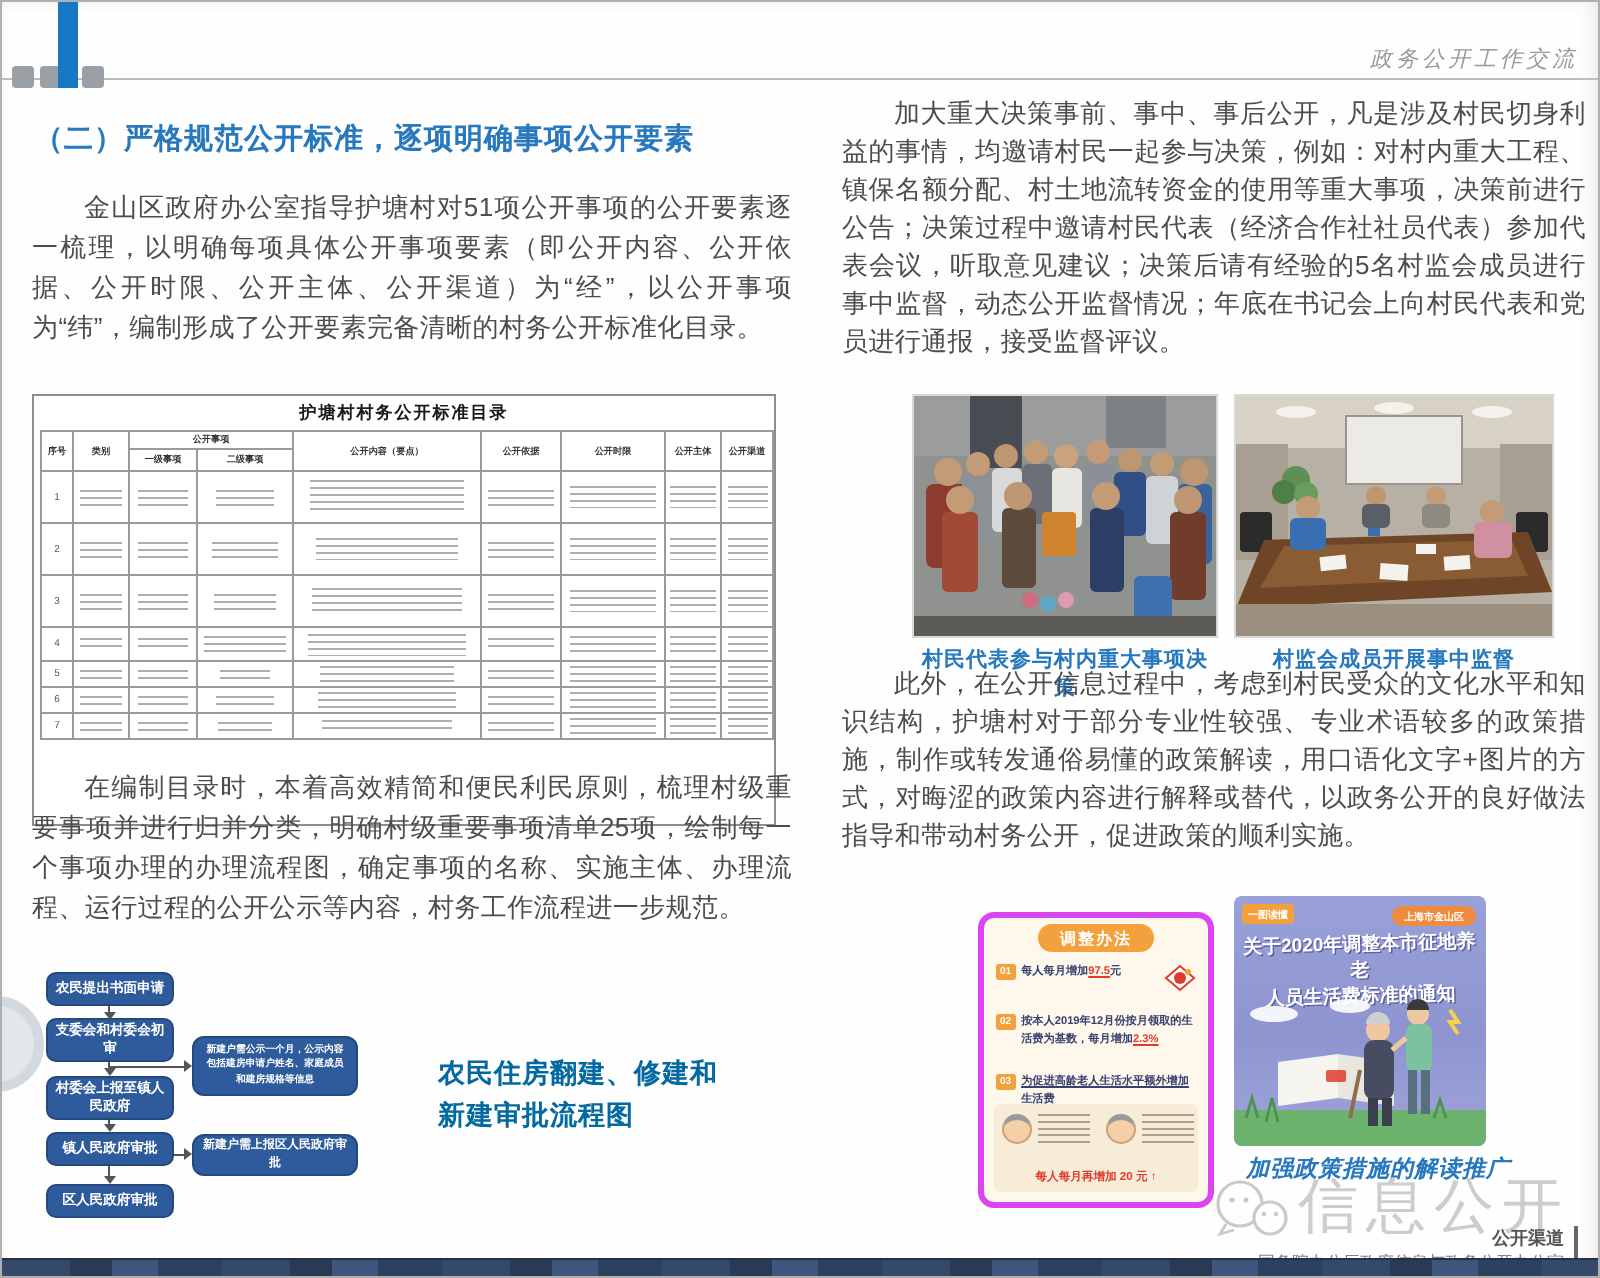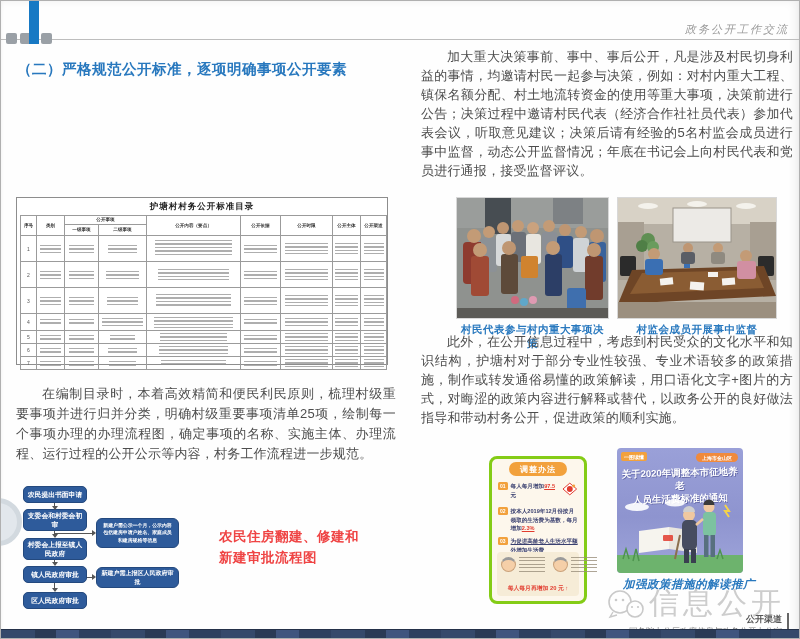--- a/index.html
+++ b/index.html
@@ -14,53 +14,53 @@
   .brand{position:absolute;right:10px;top:21px;font-size:11px;color:#9a9a9a;z-index:2;
          font-family:"DejaVu Serif","Liberation Serif",serif;font-style:italic;letter-spacing:2px;}
   
   .heading{position:absolute;left:16px;top:59px;width:378px;font-size:14.5px;font-weight:bold;color:#2878be;letter-spacing:.5px;}
   .para{position:absolute;font-size:13px;line-height:20px;color:#4d4d4d;text-align:justify;text-indent:2em;letter-spacing:.2px;}
   #lpara1{left:15px;top:93px;width:380px;}
   #lpara2{left:15px;top:383px;width:380px;}
   #rpara1{left:420px;top:46px;width:372px;line-height:19px;}
   #rpara2{left:420px;top:331px;width:372px;line-height:19px;}
   
-  .tablebox{position:absolute;left:15px;top:196px;width:372px;height:168px;border:1px solid #8d8d8d;
+  .tablebox{position:absolute;left:15px;top:196px;width:372px;height:216px;border:1px solid #8d8d8d;
             background:#fff;box-sizing:border-box;padding:2px 3px;}
   .tbl-title{text-align:center;font-size:8.5px;font-weight:bold;color:#1a1a1a;padding:1px 0 2px;letter-spacing:1px;}
   table.std{border-collapse:collapse;width:100%;table-layout:fixed;}
   table.std th, table.std td{border:0.5px solid #9b9b9b;padding:0;vertical-align:middle;}
   table.std th{font-size:4.6px;font-weight:bold;color:#333;text-align:center;line-height:1.3;}
   td.ser{font-size:5px;color:#555;text-align:center;}
   .gk{margin:0 auto;background-image:repeating-linear-gradient(to bottom,#8f8f8f 0,#8f8f8f 1.2px,transparent 1.2px,transparent 3.5px);
       opacity:.72;filter:blur(.2px);}
   
   .fbox{position:absolute;left:22px;width:64px;background:#2e5b9b;border:1px solid #24497e;border-radius:5px;
         color:#fff;font-size:6.8px;font-weight:bold;line-height:1.35;display:flex;align-items:center;
         justify-content:center;text-align:center;box-sizing:border-box;padding:1px 3px;}
   .sbox{position:absolute;left:95px;width:83px;background:#2e5b9b;border:1px solid #24497e;border-radius:6px;
         color:#fff;font-weight:bold;display:flex;align-items:center;justify-content:center;text-align:center;
         box-sizing:border-box;padding:2px 4px;}
   .va{position:absolute;left:53px;width:1.2px;background:#555;}
   .tri-d{position:absolute;left:50.5px;width:0;height:0;border-left:3.2px solid transparent;border-right:3.2px solid transparent;border-top:4px solid #555;}
   .ha{position:absolute;height:1.2px;background:#555;}
   .tri-r{position:absolute;width:0;height:0;border-top:3.2px solid transparent;border-bottom:3.2px solid transparent;border-left:4px solid #555;}
-  .fcaption{position:absolute;left:218px;top:526px;font-size:13.5px;font-weight:bold;color:#ef4444;
+  .fcaption{position:absolute;left:218px;top:526px;font-size:13.5px;font-weight:bold;color:#0369a1;
             line-height:1.55;white-space:pre-line;letter-spacing:.5px;}
   .deco-circle{position:absolute;left:-27px;top:497px;width:48px;height:48px;border-radius:50%;
                background:#e2e7ec;border:5px solid #d2d9df;box-sizing:border-box;}
   
   .photo{position:absolute;top:196px;height:122px;border:1px solid #d8d8d8;box-sizing:border-box;overflow:hidden;}
   #photo1{left:455px;width:153px;}
   #photo2{left:616px;width:160px;}
   .pcap{position:absolute;top:322px;font-size:10.5px;font-weight:bold;color:#2878be;text-align:center;letter-spacing:.5px;}
   #pcap1{left:455px;width:153px;}
   #pcap2{left:616px;width:160px;}
   
-  .posterL{position:absolute;left:488px;top:455px;width:98px;height:148px;border:3px solid #84cc16;
+  .posterL{position:absolute;left:488px;top:455px;width:118px;height:148px;border:3px solid #d946ef;
            border-radius:8px;background:#fdf7ec;box-sizing:border-box;}
   .pl-head{position:absolute;left:50%;transform:translateX(-50%);top:3px;background:#f2a13c;color:#fff;
            font-size:8px;font-weight:bold;padding:1.5px 11px;border-radius:9px;letter-spacing:1px;white-space:nowrap;}
   .pl-item{position:absolute;left:6px;right:6px;display:flex;gap:3px;align-items:flex-start;}
   .pl-num{background:#f2a13c;color:#fff;font-size:5px;font-weight:bold;padding:1px 2px;border-radius:1.5px;flex:0 0 auto;}
   .pl-text{font-size:5.6px;font-weight:bold;color:#3a4070;line-height:1.55;}
   .pl-hl{color:#e23b2e;text-decoration:underline;}
   .pl-foot{position:absolute;left:5px;right:5px;bottom:5px;height:44px;background:#f6ecd7;border-radius:4px;}
   .face{position:absolute;width:15px;height:15px;border-radius:50%;background:#f5cfa8;border:1px solid #caa27b;
         border-top:3px solid #9a9a9a;box-sizing:border-box;}
@@ -90,20 +90,21 @@
 <div id="page">
 
   <div class="hline"></div>
   <div class="sq" style="left:5px"></div>
   <div class="sq" style="left:19px"></div>
   <div class="sq" style="left:40px"></div>
   <div class="bluebar"></div>
   <div class="brand">政务公开工作交流</div>
 
   <div class="heading">（二）严格规范公开标准，逐项明确事项公开要素</div>
+  <div class="para" id="lpara1">金山区政府办公室指导护塘村对51项公开事项的公开要素逐一梳理，以明确每项具体公开事项要素（即公开内容、公开依据、公开时限、公开主体、公开渠道）为“经”，以公开事项为“纬”，编制形成了公开要素完备清晰的村务公开标准化目录。</div>
 
   <div class="tablebox">
     <div class="tbl-title">护塘村村务公开标准目录</div>
     <table class="std">
       <colgroup>
         <col style="width:16px">
           <col style="width:28px">
           <col style="width:34px">
           <col style="width:48px">
         <col style="width:94px">

